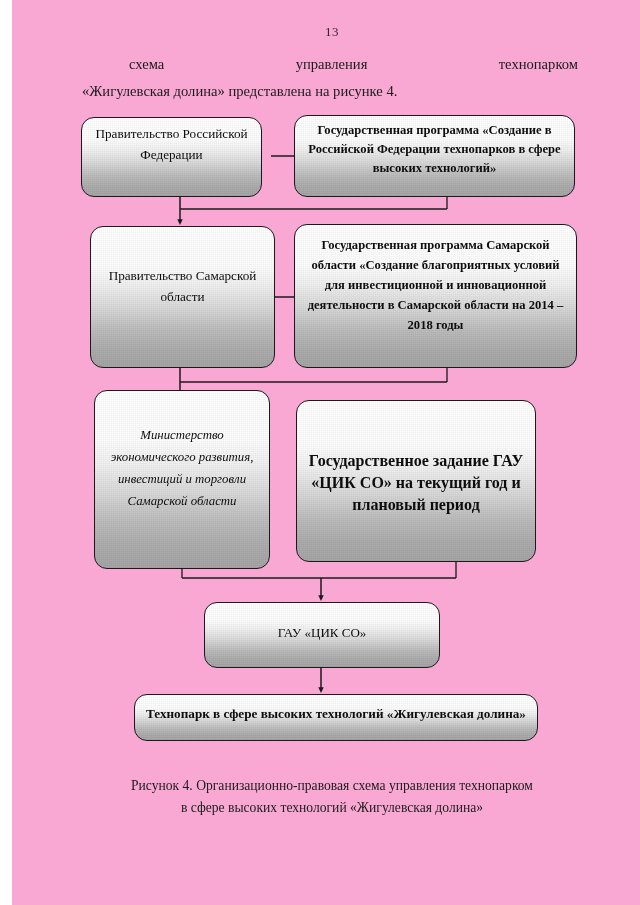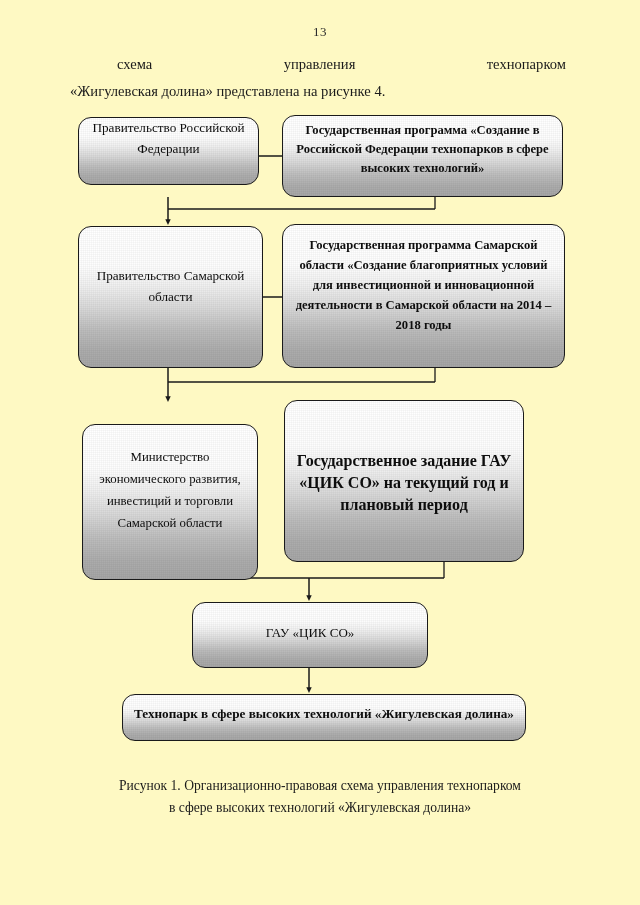--- a/index.html
+++ b/index.html
@@ -13,21 +13,22 @@
     position: relative;
     overflow: hidden;
     font-family: "Liberation Serif", "DejaVu Serif", serif;
     color: #121212;
     -webkit-font-smoothing: none;
   }
 
   .page {
     position: absolute;
     inset: 0;
-    background: #fef9c3;
+    background: #f9a8d4;
+    margin-left: 12px;
   }
 
   
   .page-number {
     position: absolute;
     top: 24px;
     left: 0;
     width: 640px;
     text-align: center;
     font-size: 13px;
@@ -106,38 +107,38 @@
     inset: 0;
     pointer-events: none;
     opacity: .5;
     background-image:
       repeating-linear-gradient(0deg, rgba(0,0,0,.055) 0 1px, rgba(255,255,255,0) 1px 2px),
       repeating-linear-gradient(90deg, rgba(0,0,0,.05) 0 1px, rgba(255,255,255,0) 1px 2px);
     mix-blend-mode: multiply;
   }
 
   
-  #n-gov-rf      { left:78px;  top:117px; width:181px; height:68px;
+  #n-gov-rf      { left:69px;  top:117px; width:181px; height:80px;
                    font-size:13.2px; line-height:21px; }
   #n-gov-rf .txt { margin-top:-26px; }
 
   #n-prog-rf     { left:282px; top:115px; width:281px; height:82px;
                    font-weight:700; font-size:12.6px; line-height:19px; }
   #n-prog-rf .txt{ margin-top:-14px; }
 
   #n-gov-samara  { left:78px;  top:226px; width:185px; height:142px;
                    font-size:13.2px; line-height:21px; }
   #n-gov-samara .txt { margin-top:-22px; }
 
   #n-prog-samara { left:282px; top:224px; width:283px; height:144px;
                    font-weight:700; font-size:12.6px; line-height:20px; }
   #n-prog-samara .txt { margin-top:-22px; }
 
-  #n-ministry    { left:82px;  top:424px; width:176px; height:156px;
-                   font-size:12.8px; line-height:22px; }
+  #n-ministry    { left:82px;  top:390px; width:176px; height:179px;
+                   font-size:12.8px; line-height:22px;font-style:italic; }
   #n-ministry .txt { margin-top:-24px; }
 
   #n-task        { left:284px; top:400px; width:240px; height:162px;
                    font-weight:700; font-size:16px; line-height:22px; }
   #n-task .txt   { margin-top:4px; }
 
   #n-gau         { left:192px; top:602px; width:236px; height:66px;
                    font-weight:400; font-size:13px; }
   #n-gau .txt    { margin-top:-4px; }
 
@@ -233,17 +234,17 @@
       <span class="txt">ГАУ «ЦИК СО»</span>
     </div>
 
     <div class="node" id="n-technopark">
       <span class="txt">Технопарк в сфере высоких технологий «Жигулевская долина»</span>
     </div>
 
   </div>
 
   <div class="caption">
-    <span class="cl">Рисунок 1. Организационно-правовая схема управления технопарком</span>
+    <span class="cl">Рисунок 4. Организационно-правовая схема управления технопарком</span>
     <span class="cl">в сфере высоких технологий «Жигулевская долина»</span>
   </div>
 
 </div>
 
 </body></html>

